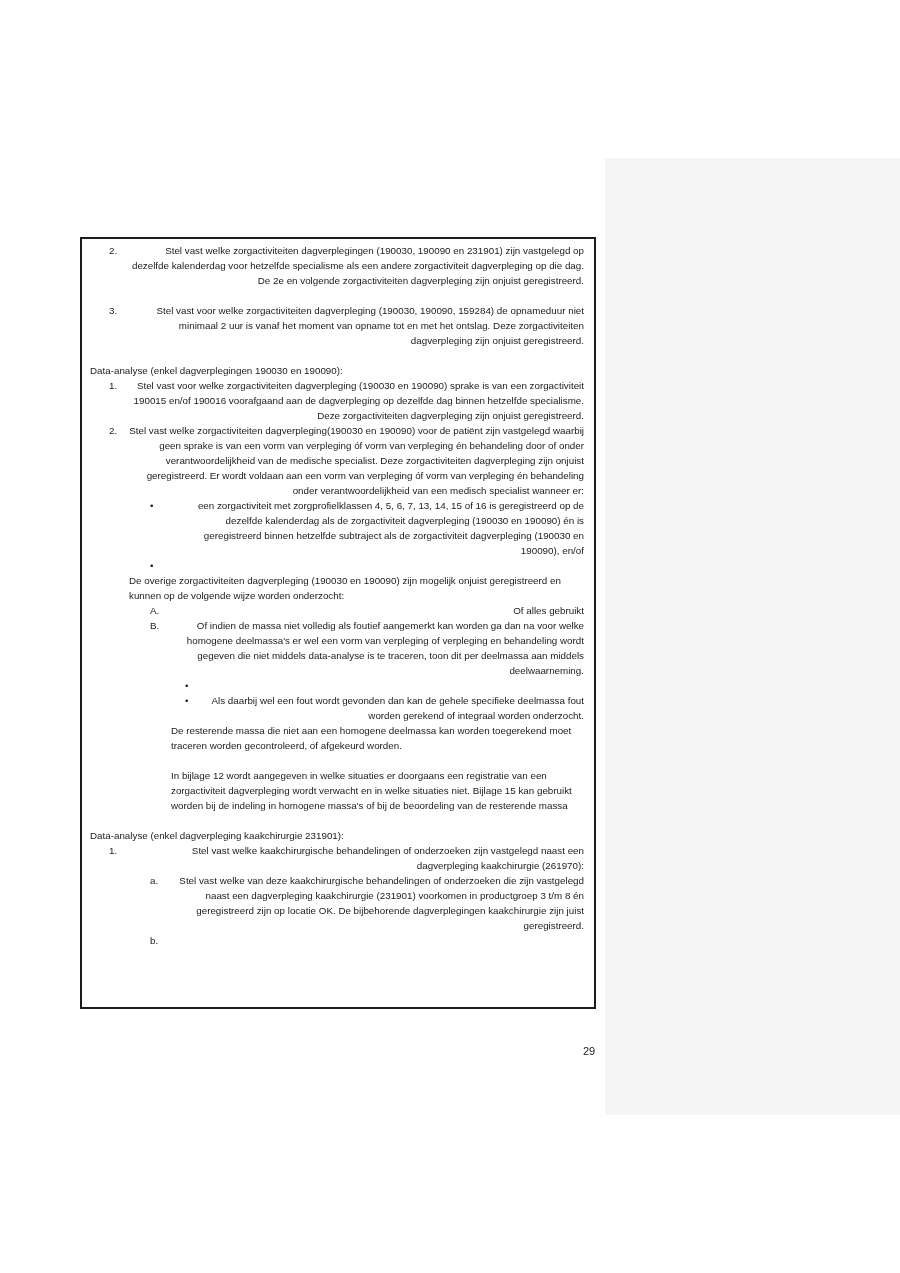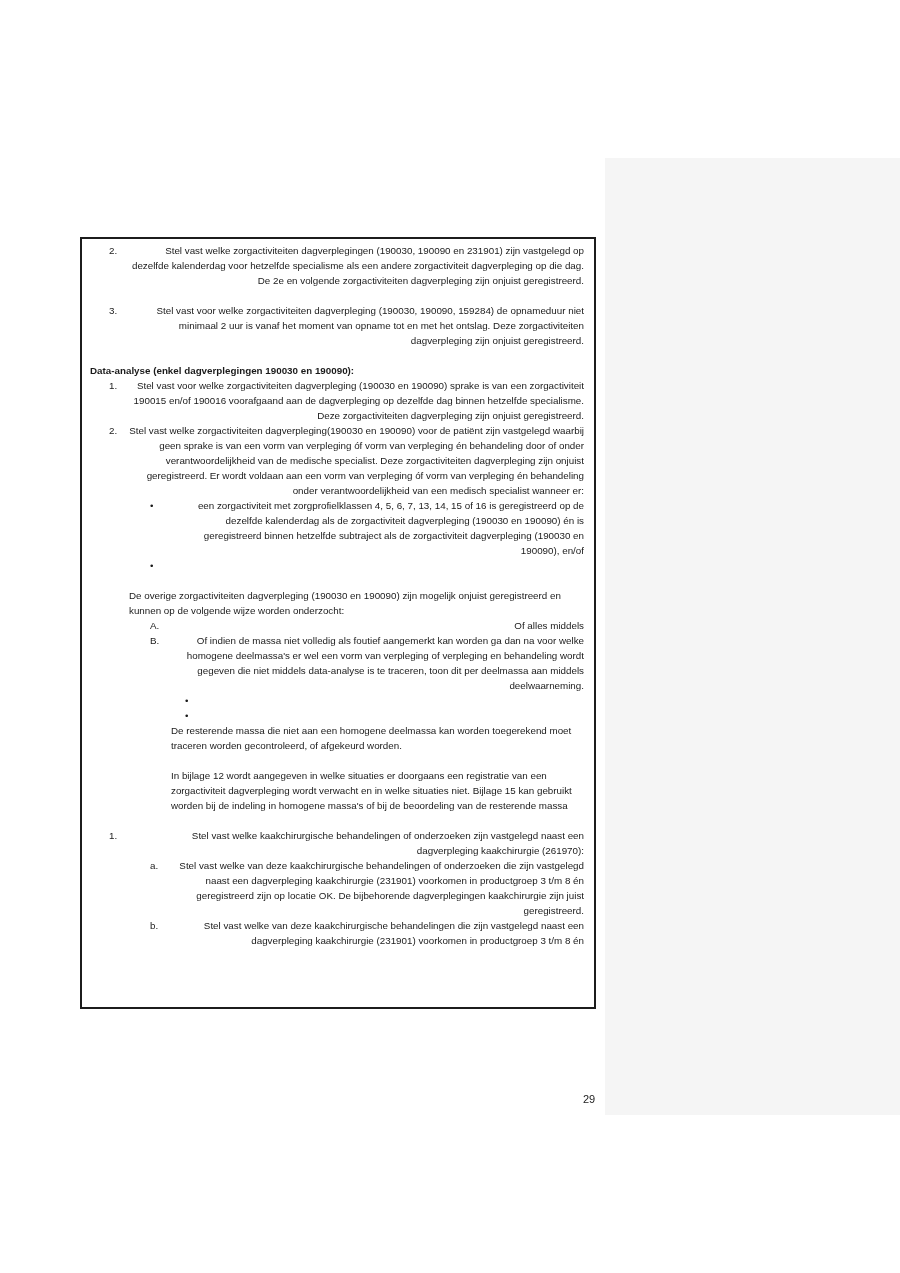--- a/index.html
+++ b/index.html
@@ -12,32 +12,32 @@
     position:absolute; left:605px; top:158px; width:295px; height:957px;
     background:#f5f5f5;
   }
   .content-box {
     position:absolute; left:80px; top:237px; width:516px; min-height:772px;
     border:2px solid #1c1c1c; background:#ffffff;
     padding:4px 10px 8px 8px;
     color:#1a1a1a; font-size:9.8px; line-height:15px;
     text-align:left;
   }
-  .block-heading { font-weight:bold; }
+  .block-heading { font-weight:normal; }
   .spacer { height:15px; }
   .li { display:flex; align-items:flex-start; }
   .li .marker { flex:0 0 auto; }
   .lvl1 { padding-left:19px; }  .lvl1 > .marker { width:20px; }
   .lvl2 { padding-left:60px; }  .lvl2 > .marker { width:21px; }
   .lvl3 { padding-left:95px; }  .lvl3 > .marker { width:15px; }
-  .p-lvl1 { padding-left:39px;margin-top:15px; }
+  .p-lvl1 { padding-left:39px; }
   .p-lvl2 { padding-left:81px; }
   .item-text { flex:1 1 auto;text-align:right; }
   .page-number {
-    position:absolute; left:583px; top:1092px;
+    position:absolute; left:583px; top:1044px;
     font-size:11px; line-height:14px; color:#222222;
   }
 </style>
 </head>
 <body style="background: rgb(255, 255, 255);">
 
 <div class="side-panel" style="background: rgb(245, 245, 245);"></div>
 
 <div class="content-box" style="border-color: rgb(28, 28, 28); color: rgb(26, 26, 26);">
     <div class="li lvl1">
@@ -62,43 +62,44 @@
     <div class="li lvl2">
       <span class="marker">•</span>
       <div class="item-text">een zorgactiviteit met zorgprofielklassen 4, 5, 6, 7, 13, 14, 15 of 16 is geregistreerd op de dezelfde kalenderdag als de zorgactiviteit dagverpleging (190030 en 190090) én is geregistreerd binnen hetzelfde subtraject als de zorgactiviteit dagverpleging (190030 en 190090), en/of</div>
     </div>
     <div class="li lvl2">
       <span class="marker">•</span>
     </div>
     <div class="p-lvl1">De overige zorgactiviteiten dagverpleging (190030 en 190090) zijn mogelijk onjuist geregistreerd en kunnen op de volgende wijze worden onderzocht:</div>
     <div class="li lvl2">
       <span class="marker">A.</span>
-      <div class="item-text">Of alles middels</div>
+      <div class="item-text">Of alles gebruikt</div>
     </div>
     <div class="li lvl2">
       <span class="marker">B.</span>
       <div class="item-text">Of indien de massa niet volledig als foutief aangemerkt kan worden ga dan na voor welke homogene deelmassa's er wel een vorm van verpleging of verpleging en behandeling wordt gegeven die niet middels data-analyse is te traceren, toon dit per deelmassa aan middels deelwaarneming.</div>
     </div>
     <div class="li lvl3">
       <span class="marker">•</span>
     </div>
     <div class="li lvl3">
       <span class="marker">•</span>
+      <div class="item-text">Als daarbij wel een fout wordt gevonden dan kan de gehele specifieke deelmassa fout worden gerekend of integraal worden onderzocht.</div>
     </div>
     <div class="p-lvl2">De resterende massa die niet aan een homogene deelmassa kan worden toegerekend moet traceren worden gecontroleerd, of afgekeurd worden.</div>
     <div class="spacer"></div>
     <div class="p-lvl2">In bijlage 12 wordt aangegeven in welke situaties er doorgaans een registratie van een zorgactiviteit dagverpleging wordt verwacht en in welke situaties niet. Bijlage 15 kan gebruikt worden bij de indeling in homogene massa's of bij de beoordeling van de resterende massa</div>
     <div class="spacer"></div>
+    <div class="block-heading">Data-analyse (enkel dagverpleging kaakchirurgie 231901):</div>
     <div class="li lvl1">
       <span class="marker">1.</span>
       <div class="item-text">Stel vast welke kaakchirurgische behandelingen of onderzoeken zijn vastgelegd naast een dagverpleging kaakchirurgie (261970):</div>
     </div>
     <div class="li lvl2">
       <span class="marker">a.</span>
       <div class="item-text">Stel vast welke van deze kaakchirurgische behandelingen of onderzoeken die zijn vastgelegd naast een dagverpleging kaakchirurgie (231901) voorkomen in productgroep 3 t/m 8 én geregistreerd zijn op locatie OK. De bijbehorende dagverplegingen kaakchirurgie zijn juist geregistreerd.</div>
     </div>
     <div class="li lvl2">
       <span class="marker">b.</span>
-      <div class="item-text">Stel vast welke van deze kaakchirurgische behandelingen die zijn vastgelegd naast een dagverpleging kaakchirurgie (231901) voorkomen in productgroep 3 t/m 8 én</div>
     </div>
   </div>
 
 <div class="page-number">29</div>
 
 </body></html>

